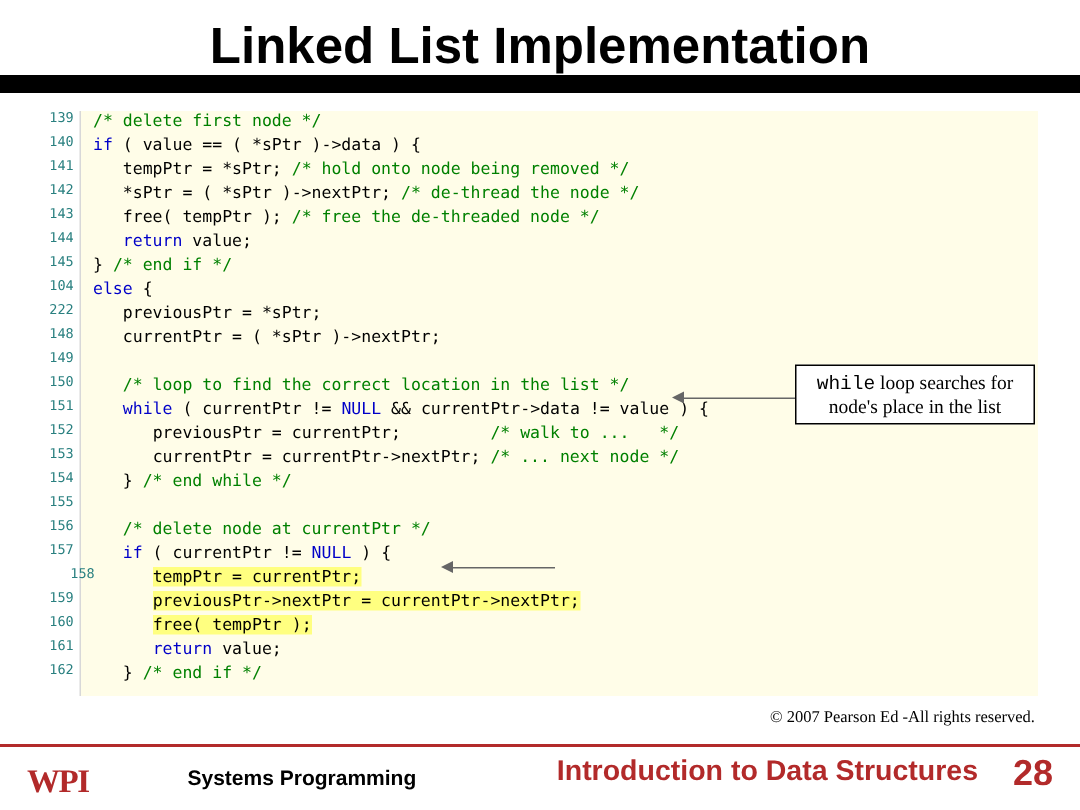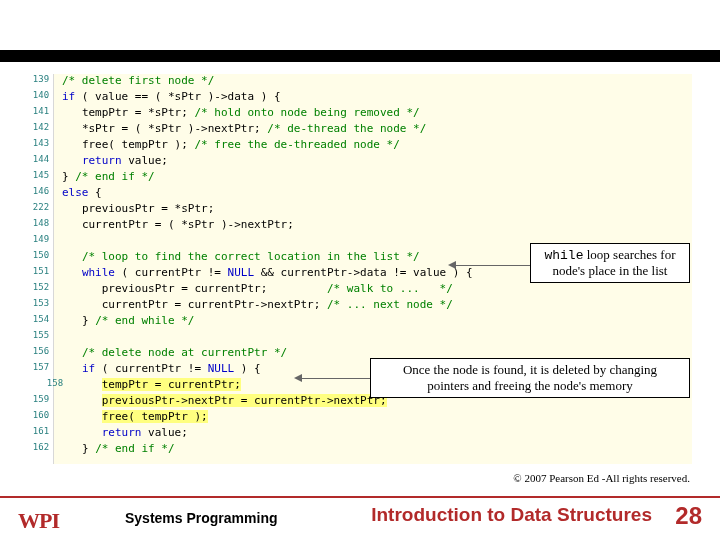--- a/index.html
+++ b/index.html
@@ -147,33 +147,34 @@
     font-size: 24px;
     color: #b22a2a;
   }
 </style>
 </head>
 <body>
 
 <div class="slide">
 
   <div class="title-bar">
+    <div class="title-text">Linked List Implementation</div>
     <div class="title-underline"></div>
   </div>
 
   <div class="code-region">
     <div class="gutter" id="gutter">
         <div class="gutter-num" style="top: 0px;">139</div>
         <div class="gutter-num" style="top: 16px;">140</div>
         <div class="gutter-num" style="top: 32px;">141</div>
         <div class="gutter-num" style="top: 48px;">142</div>
         <div class="gutter-num" style="top: 64px;">143</div>
         <div class="gutter-num" style="top: 80px;">144</div>
         <div class="gutter-num" style="top: 96px;">145</div>
-        <div class="gutter-num" style="top: 112px;">146</div>
+        <div class="gutter-num" style="top: 112px;">104</div>
         <div class="gutter-num" style="top: 128px;">222</div>
         <div class="gutter-num" style="top: 144px;">148</div>
         <div class="gutter-num" style="top: 160px;">149</div>
         <div class="gutter-num" style="top: 176px;">150</div>
         <div class="gutter-num" style="top: 192px;">151</div>
         <div class="gutter-num" style="top: 208px;">152</div>
         <div class="gutter-num" style="top: 224px;">153</div>
         <div class="gutter-num" style="top: 240px;">154</div>
         <div class="gutter-num" style="top: 256px;">155</div>
         <div class="gutter-num" style="top: 272px;">156</div>
@@ -209,21 +210,20 @@
         <div class="code-line" style="top: 336px;">&nbsp;&nbsp;&nbsp;&nbsp;&nbsp;&nbsp;<span class="c-highlight">free( tempPtr );</span></div>
         <div class="code-line" style="top: 352px;">&nbsp;&nbsp;&nbsp;&nbsp;&nbsp;&nbsp;<span class="c-keyword">return</span><span> value;</span></div>
         <div class="code-line" style="top: 368px;">&nbsp;&nbsp;&nbsp;<span>} </span><span class="c-comment">/* end if */</span></div>
       </div>
   </div>
 
   <div class="callout" id="callout-while" style="top:243px; left:530px; width:160px;"><span class="code-font">while</span> loop searches for<br>node's place in the list</div>
   <div class="arrow-line" style="top:265px; left:454px; width:76px;"></div>
   <div class="arrow-head" style="top:261px; left:448px; border-right:8px solid #666;"></div>
 
-  <div class="callout" id="callout-delete" style="top:358px; left:370px; width:320px;">Once the node is found, it is deleted by changing<br>pointers and freeing the node's memory</div>
   <div class="arrow-line" style="top:378px; left:300px; width:70px;"></div>
   <div class="arrow-head" style="top:374px; left:294px; border-right:8px solid #666;"></div>
 
   <div class="copyright">© 2007 Pearson Ed -All rights reserved.</div>
   <div class="footer-rule"></div>
   <div class="logo">WPI</div>
   <div class="footer-left">Systems Programming</div>
   <div class="footer-right">Introduction to Data Structures</div>
   <div class="pagenum">28</div>
 

